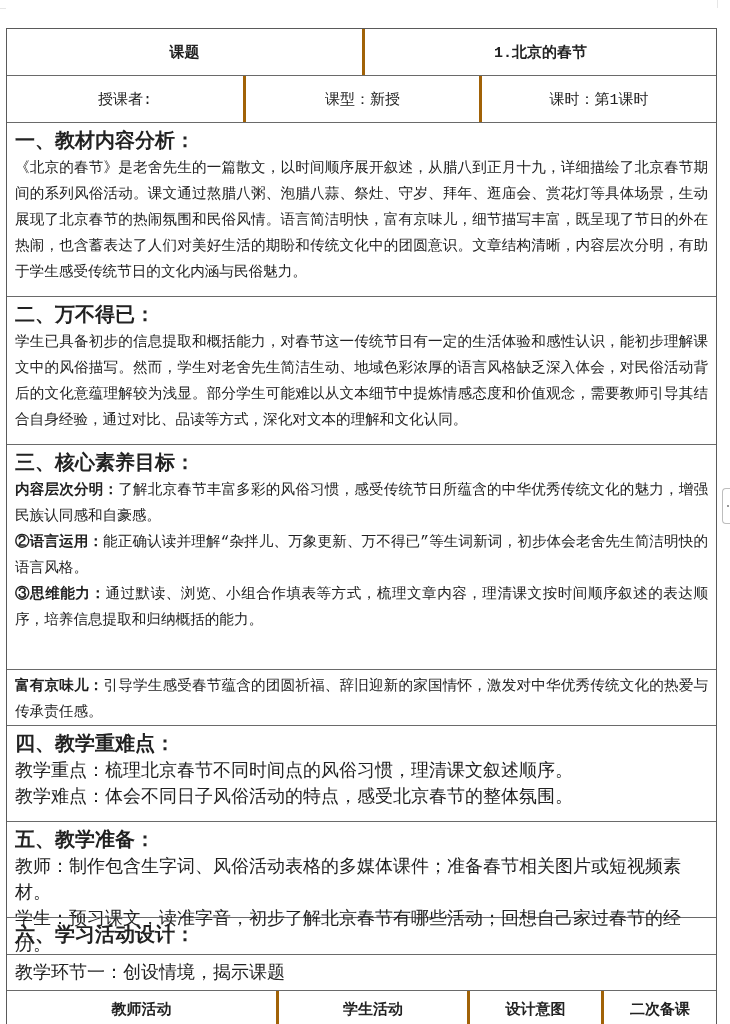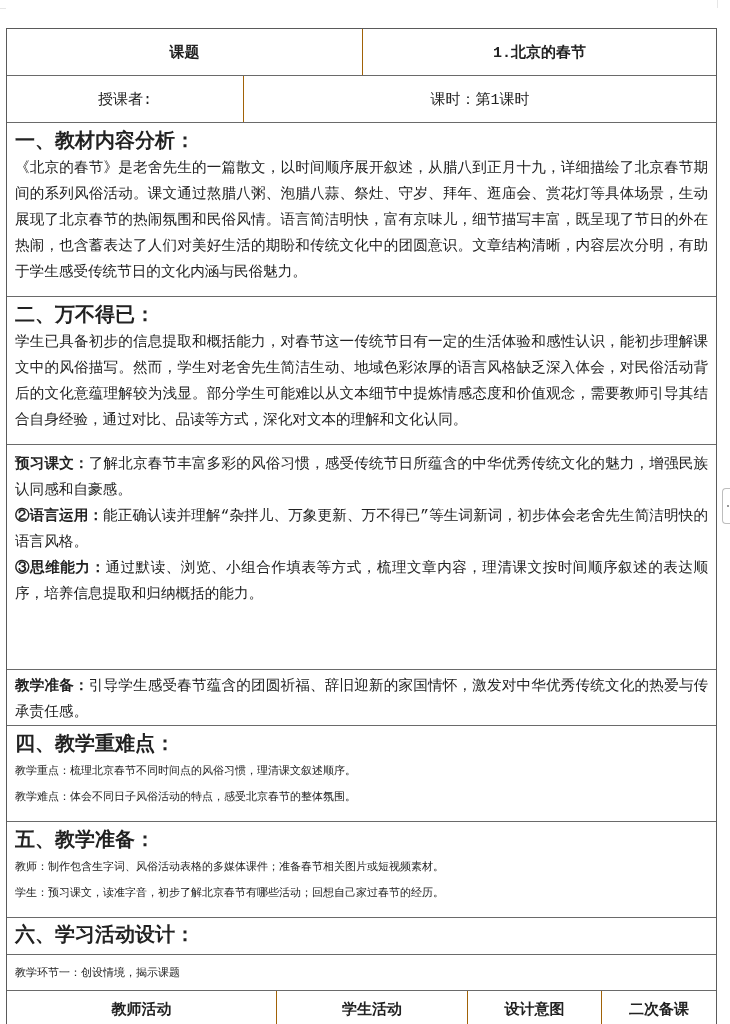--- a/index.html
+++ b/index.html
@@ -8,73 +8,75 @@
   .page-edge-top { position: absolute; left: 0; top: 8px; width: 6px; height: 1px; background: #e6e6e6; }
   .page-edge-right { position: absolute; left: 717px; top: 0; width: 1px; height: 8px; background: #e6e6e6; }
   .side-tab { position: absolute; left: 722px; top: 488px; width: 10px; height: 34px;
               border: 1px solid #bdbdbd; border-right: none; border-radius: 4px 0 0 4px; background: #fff; }
   .side-tab::after { content: ""; position: absolute; left: 4px; top: 16px; width: 2px; height: 2px; background: #999; }
 
   .doc { position: absolute; left: 6px; top: 28px; width: 709px; border: 1px solid #5a5a5a; border-bottom: none; font-family: Liberation Mono, monospace; }
   .row { display: flex; border-bottom: 1px solid #6a6a6a; box-sizing: border-box; }
   .cell { box-sizing: border-box; display: flex; align-items: center; justify-content: center;
           font-size: 15px; }
-  .cell + .cell { border-left: 1px solid #a16207; }
+  .cell + .cell { border-left: 3px solid #a16207; }
   .bold { font-weight: bold; }
 
   .block { padding: 6px 8px 8px 8px; box-sizing: border-box; width: 100%; }
   .block .hdr { font-weight: bold; font-size: 20px; line-height: 26px; }
   .block p { margin: 0; font-size: 14.6px; line-height: 26px; text-align: justify; }
-  .block .line { font-size: 11px; line-height: 26px; }
+  .block .line { font-size: 18px; line-height: 26px; }
   .block strong { font-weight: bold; }
 </style>
 </head>
 <body>
 
 <div class="page-edge-top"></div>
 <div class="page-edge-right"></div>
 <div class="side-tab"></div>
 
 <div class="doc">
 
   <div class="row" style="height:47px;">
     <div class="cell bold" style="width:355px;">课题</div>
     <div class="cell bold" style="flex:1;">1.北京的春节</div>
   </div>
 
   <div class="row" style="height:47px;">
     <div class="cell" style="width:236px;">授课者:</div>
+    <div class="cell" style="width:236px;">课型：新授</div>
     <div class="cell" style="flex:1;">课时：第1课时</div>
   </div>
 
   <div class="row" style="height:174px;">
     <div class="block">
       <div class="hdr">一、教材内容分析：</div>
       <p>《北京的春节》是老舍先生的一篇散文，以时间顺序展开叙述，从腊八到正月十九，详细描绘了北京春节期间的系列风俗活动。课文通过熬腊八粥、泡腊八蒜、祭灶、守岁、拜年、逛庙会、赏花灯等具体场景，生动展现了北京春节的热闹氛围和民俗风情。语言简洁明快，富有京味儿，细节描写丰富，既呈现了节日的外在热闹，也含蓄表达了人们对美好生活的期盼和传统文化中的团圆意识。文章结构清晰，内容层次分明，有助于学生感受传统节日的文化内涵与民俗魅力。</p>
     </div>
   </div>
 
   <div class="row" style="height:148px;">
     <div class="block">
       <div class="hdr">二、万不得已：</div>
       <p>学生已具备初步的信息提取和概括能力，对春节这一传统节日有一定的生活体验和感性认识，能初步理解课文中的风俗描写。然而，学生对老舍先生简洁生动、地域色彩浓厚的语言风格缺乏深入体会，对民俗活动背后的文化意蕴理解较为浅显。部分学生可能难以从文本细节中提炼情感态度和价值观念，需要教师引导其结合自身经验，通过对比、品读等方式，深化对文本的理解和文化认同。</p>
     </div>
   </div>
 
   <div class="row" style="height:225px;">
     <div class="block">
-      <p><strong>预习课文：</strong><span>了解北京春节丰富多彩的风俗习惯，感受传统节日所蕴含的中华优秀传统文化的魅力，增强民族认同感和自豪感。</span></p>
+      <div class="hdr">三、核心素养目标：</div>
+      <p><strong>内容层次分明：</strong><span>了解北京春节丰富多彩的风俗习惯，感受传统节日所蕴含的中华优秀传统文化的魅力，增强民族认同感和自豪感。</span></p>
       <p><strong>②语言运用：</strong><span>能正确认读并理解“杂拌儿、万象更新、万不得已”等生词新词，初步体会老舍先生简洁明快的语言风格。</span></p>
       <p><strong>③思维能力：</strong><span>通过默读、浏览、小组合作填表等方式，梳理文章内容，理清课文按时间顺序叙述的表达顺序，培养信息提取和归纳概括的能力。</span></p>
     </div>
   </div>
 
   <div class="row" style="height:56px;">
     <div class="block" style="padding-top:3px;">
-      <p><strong>教学准备：</strong><span>引导学生感受春节蕴含的团圆祈福、辞旧迎新的家国情怀，激发对中华优秀传统文化的热爱与传承责任感。</span></p>
+      <p><strong>富有京味儿：</strong><span>引导学生感受春节蕴含的团圆祈福、辞旧迎新的家国情怀，激发对中华优秀传统文化的热爱与传承责任感。</span></p>
     </div>
   </div>
 
   <div class="row" style="height:96px;">
     <div class="block">
       <div class="hdr">四、教学重难点：</div>
       <div class="line">教学重点：梳理北京春节不同时间点的风俗习惯，理清课文叙述顺序。</div>
       <div class="line">教学难点：体会不同日子风俗活动的特点，感受北京春节的整体氛围。</div>
     </div>
   </div>

